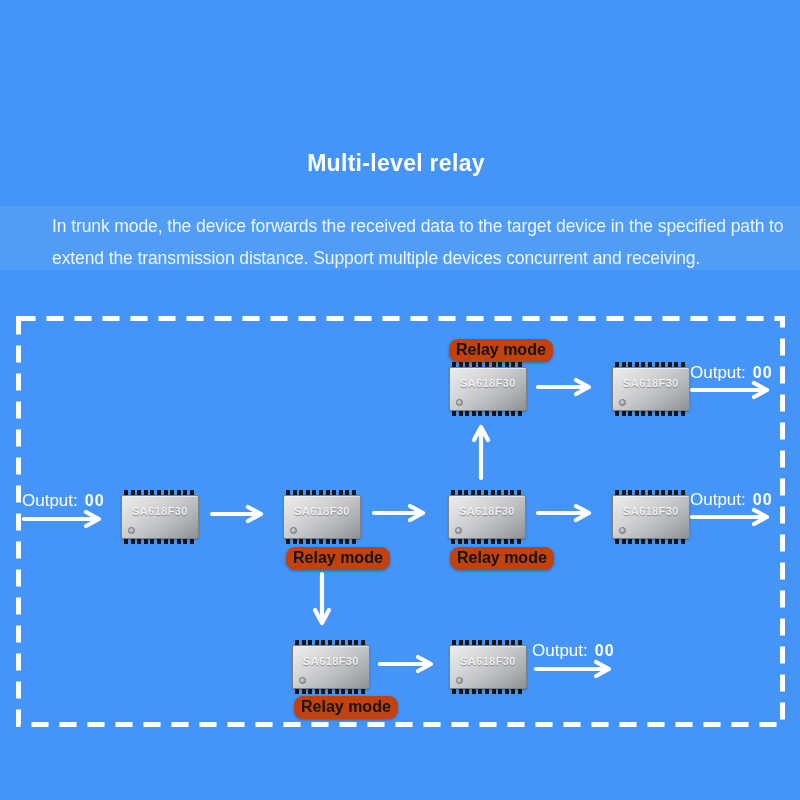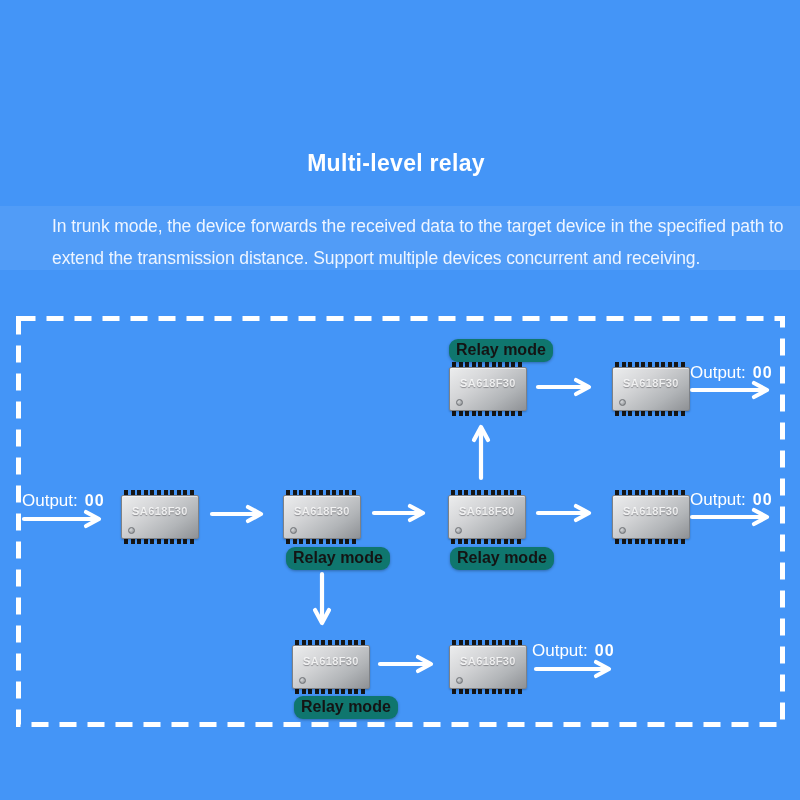--- a/index.html
+++ b/index.html
@@ -45,21 +45,21 @@
     color:rgba(255,255,255,.82);text-shadow:0 1px 1px rgba(90,90,95,.6);
   }
   .chip .pin1-dot{
     position:absolute;left:6px;bottom:4px;width:7px;height:7px;border-radius:50%;
     background:radial-gradient(circle at 35% 35%,#d6d8da,#85888c);
     border:1px solid #6f7276;box-sizing:border-box;
   }
 
   
   .relay-tag{
-    position:absolute;background:#0f766e;color:#141414;
+    position:absolute;background:#c2410c;color:#141414;
     font-size:16px;font-weight:bold;line-height:19px;
     padding:1px 7px 3px 7px;border-radius:9px;white-space:nowrap;
     box-shadow:0 1px 3px rgba(0,0,0,.3);
   }
 
   
   .output{
     position:absolute;display:flex;align-items:baseline;gap:7px;
     color:#ffffff;white-space:nowrap;
   }

